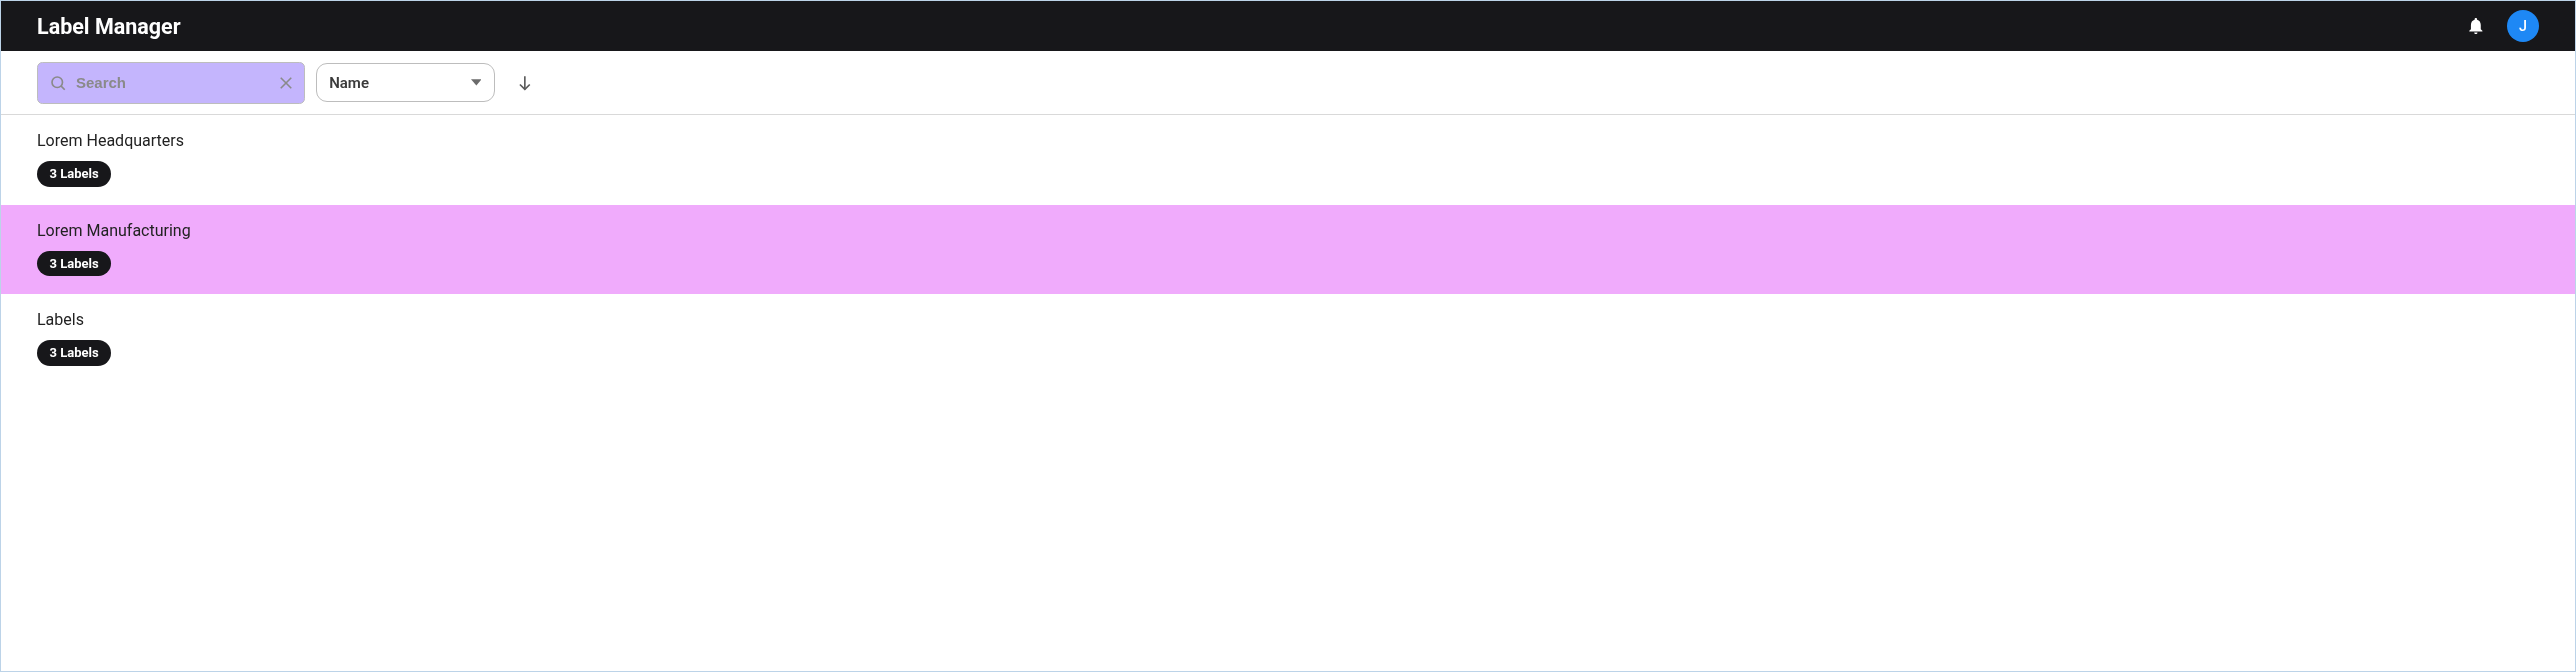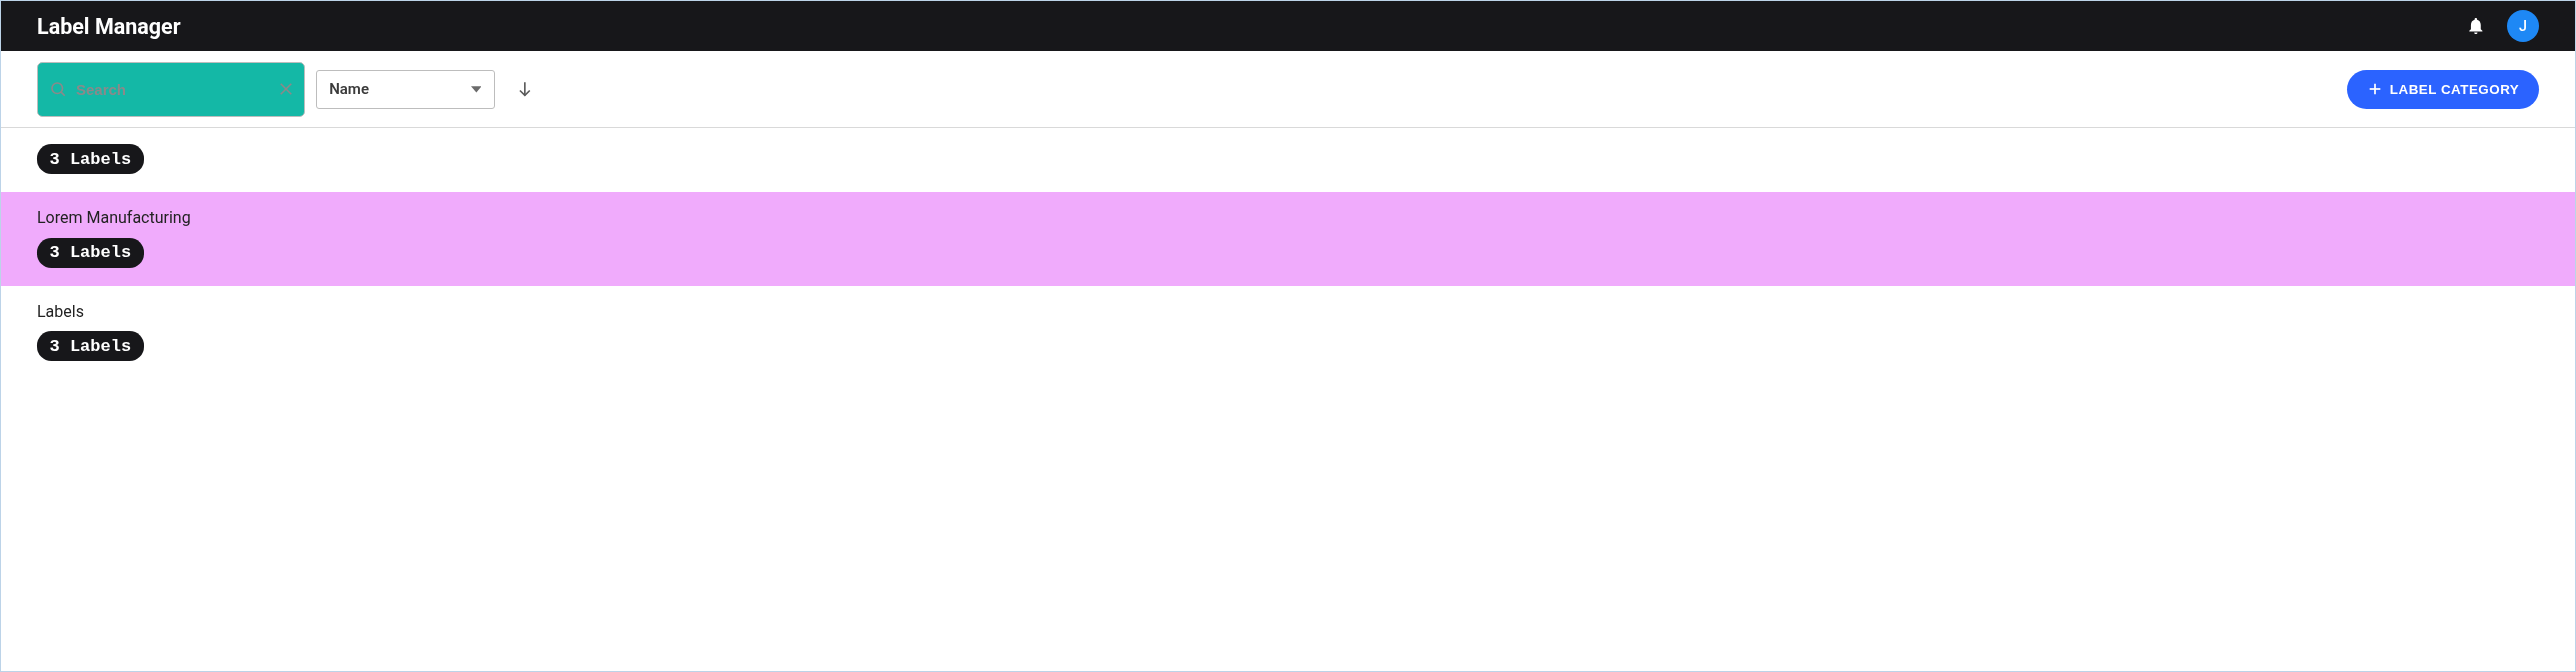--- a/index.html
+++ b/index.html
@@ -57,24 +57,24 @@
     align-items: center;
     padding: 10.7px 36px;
     border-bottom: 0.9px solid #d9d9d9;
     gap: 10.7px;
   }
   .search-wrap {
     position: relative;
     display: flex;
     align-items: center;
     width: 268px;
-    height: 55px;
+    height: 42px;
     border: 0.9px solid #bdbdbd;
     border-radius: 5.4px;
-    background: #14b8a6;
+    background: #c4b5fd;
   }
   .search-icon {
     position: absolute;
     left: 10.7px;
     color: #8a8a8a;
     display: flex;
     align-items: center;
   }
   .search-input {
     flex: 1;
@@ -101,21 +101,21 @@
     align-items: center;
   }
 
   .sort-select {
     position: relative;
     display: flex;
     align-items: center;
     width: 179px;
     height: 39px;
     border: 0.9px solid #bdbdbd;
-    border-radius: 3px;
+    border-radius: 11px;
     padding: 0 12.5px;
     font-size: 15px;
     font-weight: 600;
     color: #3b3b3b;
     background: #fff;
     cursor: pointer;
     justify-content: space-between;
   }
   .sort-caret {
     color: #6b6b6b;
@@ -169,25 +169,24 @@
   .row-title {
     font-size: 16px;
     color: #222;
     margin-bottom: 10.7px;
     font-weight: 400;
   }
   .badge {
     display: inline-block;
     background: #17171a;
     color: #fff;
-    font-size: 17px;
+    font-size: 13px;
     font-weight: 700;
     padding: 5.4px 12.5px;
     border-radius: 14.3px;
-    font-family: Liberation Mono, monospace;
   }
 
   svg { display: block; }
 </style>
 </head>
 <body>
 
 <div class="header">
   <div class="header-title">Label Manager</div>
   <div class="header-right">
@@ -230,33 +229,25 @@
 
   <div class="sort-dir">
     <svg width="19.7" height="19.7" viewBox="0 0 24 24" fill="none" stroke="currentColor" stroke-width="2">
         <line x1="12" y1="4" x2="12" y2="20"></line>
         <polyline points="6 14 12 20 18 14"></polyline>
       </svg>
   </div>
 
   <div class="spacer"></div>
 
-  <button class="primary-btn">
-    <span class="plus">
-      <svg width="16" height="16" viewBox="0 0 24 24" fill="none" stroke="currentColor" stroke-width="2.6">
-          <line x1="12" y1="4" x2="12" y2="20"></line>
-          <line x1="4" y1="12" x2="20" y2="12"></line>
-        </svg>
-    </span>
-    <span>LABEL CATEGORY</span>
-  </button>
 </div>
 
 <div class="list">
   <div class="list-row">
+    <div class="row-title">Lorem Headquarters</div>
     <span class="badge">3 Labels</span>
   </div>
   <div class="list-row highlight">
     <div class="row-title">Lorem Manufacturing</div>
     <span class="badge">3 Labels</span>
   </div>
   <div class="list-row">
     <div class="row-title">Labels</div>
     <span class="badge">3 Labels</span>
   </div>

